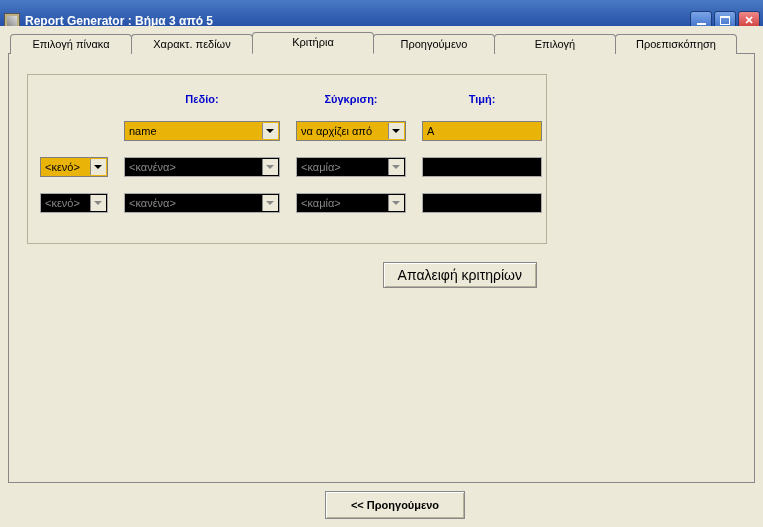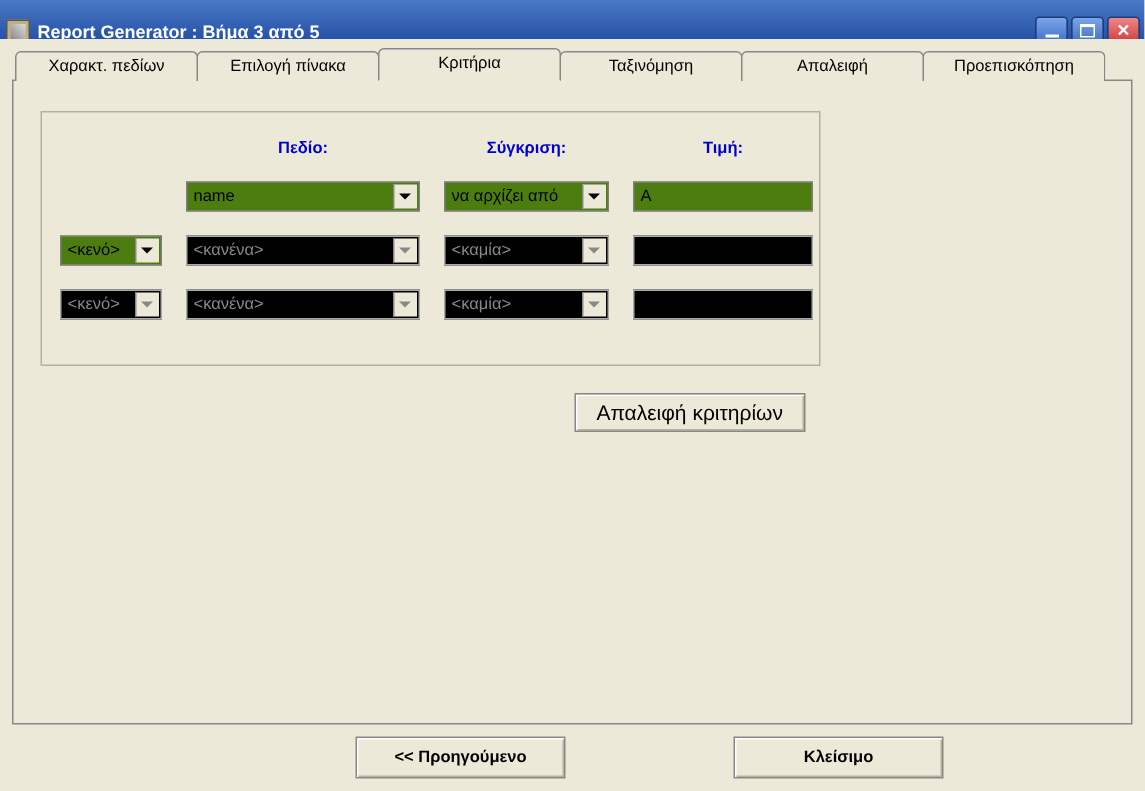--- a/index.html
+++ b/index.html
@@ -113,21 +113,21 @@
     grid-template-columns: 68px 156px 110px 120px;
     column-gap:10px;
     row-gap:12px;
     align-items:center;
     gap:16px;
   }
   .hdr { text-align:center; color:#0000cc; font-weight:bold; font-size:11px;}
   .combo, .txt {
     height:20px;
     border:1px solid #7f7f7f;
-    background:#4d7c0f;
+    background:#eab308;
     font-size:11px;
     padding:1px 16px 1px 4px;
     position:relative;
     display:flex; align-items:center;
     overflow:hidden; white-space:nowrap;
   }
   .combo::after {
     content:"";
     position:absolute; right:1px; top:1px; bottom:1px; width:15px;
     background:#ece9d8;
@@ -197,25 +197,25 @@
       </div>
     <div class="win-btn max">
         <div class="max-g"></div>
       </div>
     <div class="win-btn close">✕</div>
   </div>
 </div>
 
 <div class="client">
   <div class="tabstrip">
+    <div class="tab"><span>Επιλογή πίνακα</span></div>
     <div class="tab"><span>Χαρακτ. πεδίων</span></div>
-    <div class="tab"><span>Επιλογή πίνακα</span></div>
     <div class="tab active"><span>Κριτήρια</span></div>
-    <div class="tab"><span>Ταξινόμηση</span></div>
-    <div class="tab"><span>Απαλειφή</span></div>
+    <div class="tab"><span>Προηγούμενο</span></div>
+    <div class="tab"><span>Επιλογή</span></div>
     <div class="tab"><span>Προεπισκόπηση</span></div>
   </div>
 
   <div class="tab-panel">
     <div class="criteria-box">
       <div class="criteria-grid">
         <div></div>
         <div class="hdr">Πεδίο:</div>
         <div class="hdr">Σύγκριση:</div>
         <div class="hdr">Τιμή:</div>
@@ -273,17 +273,14 @@
       </div>
     </div>
   </div>
 
   <div class="nav-row">
     <div style="width:120px"></div>
     <div class="nav-btn">
       <span>&lt;&lt;  Προηγούμενο</span>
     </div>
     <div style="width:40px"></div>
-    <div class="nav-btn">
-      <span>Κλείσιμο</span>
-    </div>
   </div>
 </div>
 
 </body></html>

